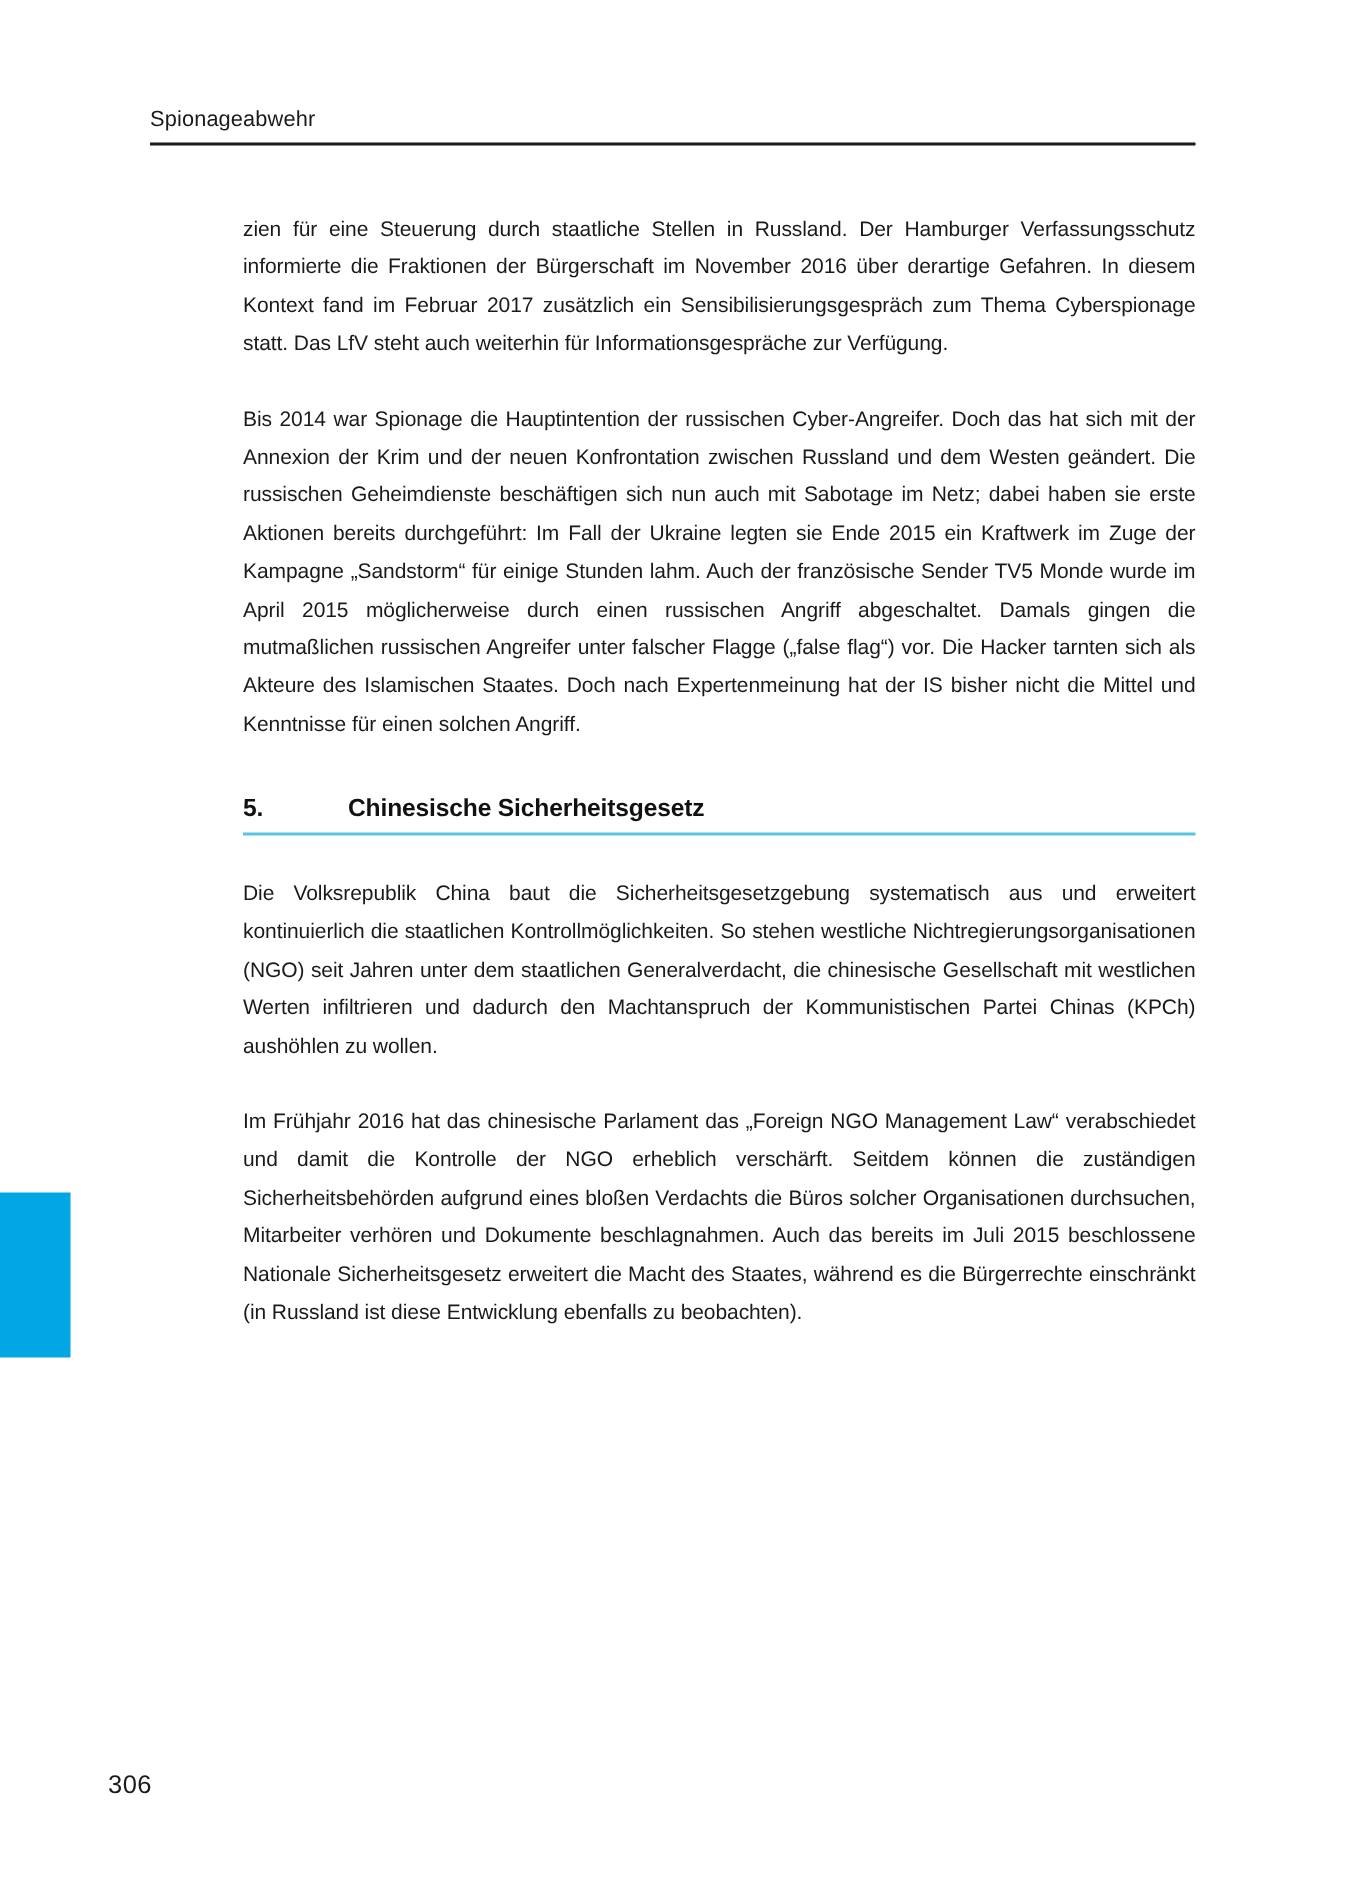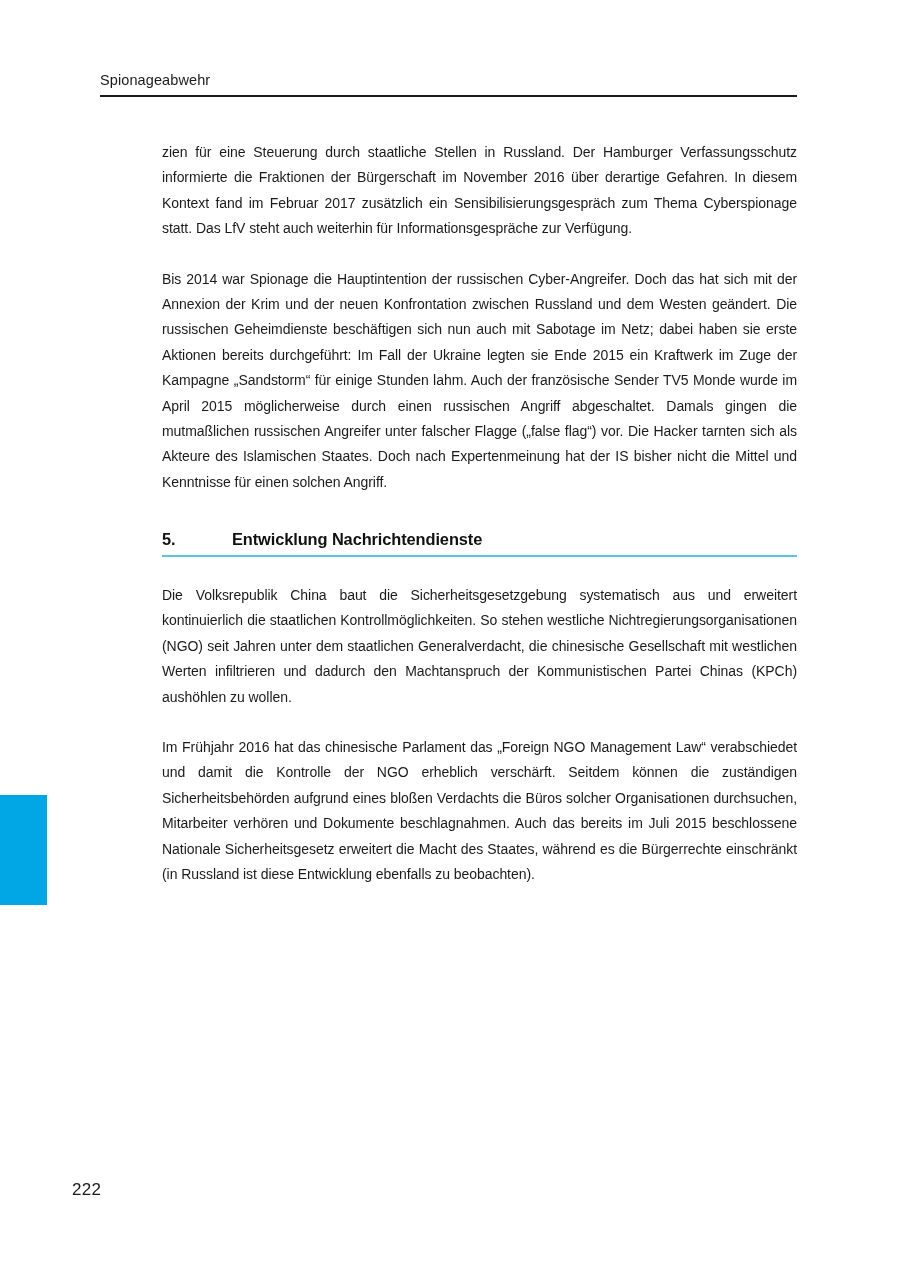--- a/index.html
+++ b/index.html
@@ -123,28 +123,28 @@
 
   <div class="content">
 
     <p class="body-par">zien für eine Steuerung durch staatliche Stellen in Russland. Der Hamburger Verfassungsschutz informierte die Fraktionen der Bürgerschaft im November 2016 über derartige Gefahren. In diesem Kontext fand im Februar 2017 zusätzlich ein Sensibilisierungsgespräch zum Thema Cyberspionage statt. Das LfV steht auch weiterhin für Informationsgespräche zur Verfügung.</p>
 
     <p class="body-par">Bis 2014 war Spionage die Hauptintention der russischen Cyber-Angreifer. Doch das hat sich mit der Annexion der Krim und der neuen Konfrontation zwischen Russland und dem Westen geändert. Die russischen Geheimdienste beschäftigen sich nun auch mit Sabotage im Netz; dabei haben sie erste Aktionen bereits durchgeführt: Im Fall der Ukraine legten sie Ende 2015 ein Kraftwerk im Zuge der Kampagne „Sandstorm“ für einige Stunden lahm. Auch der französische Sender TV5 Monde wurde im April 2015 möglicherweise durch einen russischen Angriff abgeschaltet. Damals gingen die mutmaßlichen russischen Angreifer unter falscher Flagge („false flag“) vor. Die Hacker tarnten sich als Akteure des Islamischen Staates. Doch nach Expertenmeinung hat der IS bisher nicht die Mittel und Kenntnisse für einen solchen Angriff.</p>
 
     <div class="section-heading">
       <div class="section-heading-row">
         <span class="section-number">5.</span>
-        <span class="section-title">Entwicklung Nachrichtendienste</span>
+        <span class="section-title">Chinesische Sicherheitsgesetz</span>
       </div>
       <div class="section-rule"></div>
     </div>
 
     <div class="after-heading-gap"></div>
 
     <p class="body-par">Die Volksrepublik China baut die Sicherheitsgesetzgebung systematisch aus und erweitert kontinuierlich die staatlichen Kontrollmöglichkeiten. So stehen westliche Nichtregierungsorganisationen (NGO) seit Jahren unter dem staatlichen Generalverdacht, die chinesische Gesellschaft mit westlichen Werten infiltrieren und dadurch den Machtanspruch der Kommunistischen Partei Chinas (KPCh) aushöhlen zu wollen.</p>
 
     <p class="body-par">Im Frühjahr 2016 hat das chinesische Parlament das „Foreign NGO Management Law“ verabschiedet und damit die Kontrolle der NGO erheblich verschärft. Seitdem können die zuständigen Sicherheitsbehörden aufgrund eines bloßen Verdachts die Büros solcher Organisationen durchsuchen, Mitarbeiter verhören und Dokumente beschlagnahmen. Auch das bereits im Juli 2015 beschlossene Nationale Sicherheitsgesetz erweitert die Macht des Staates, während es die Bürgerrechte einschränkt (in Russland ist diese Entwicklung ebenfalls zu beobachten).</p>
 
   </div>
 
-  <div class="page-number">222</div>
+  <div class="page-number">306</div>
 
 </div>
 
 </body></html>

